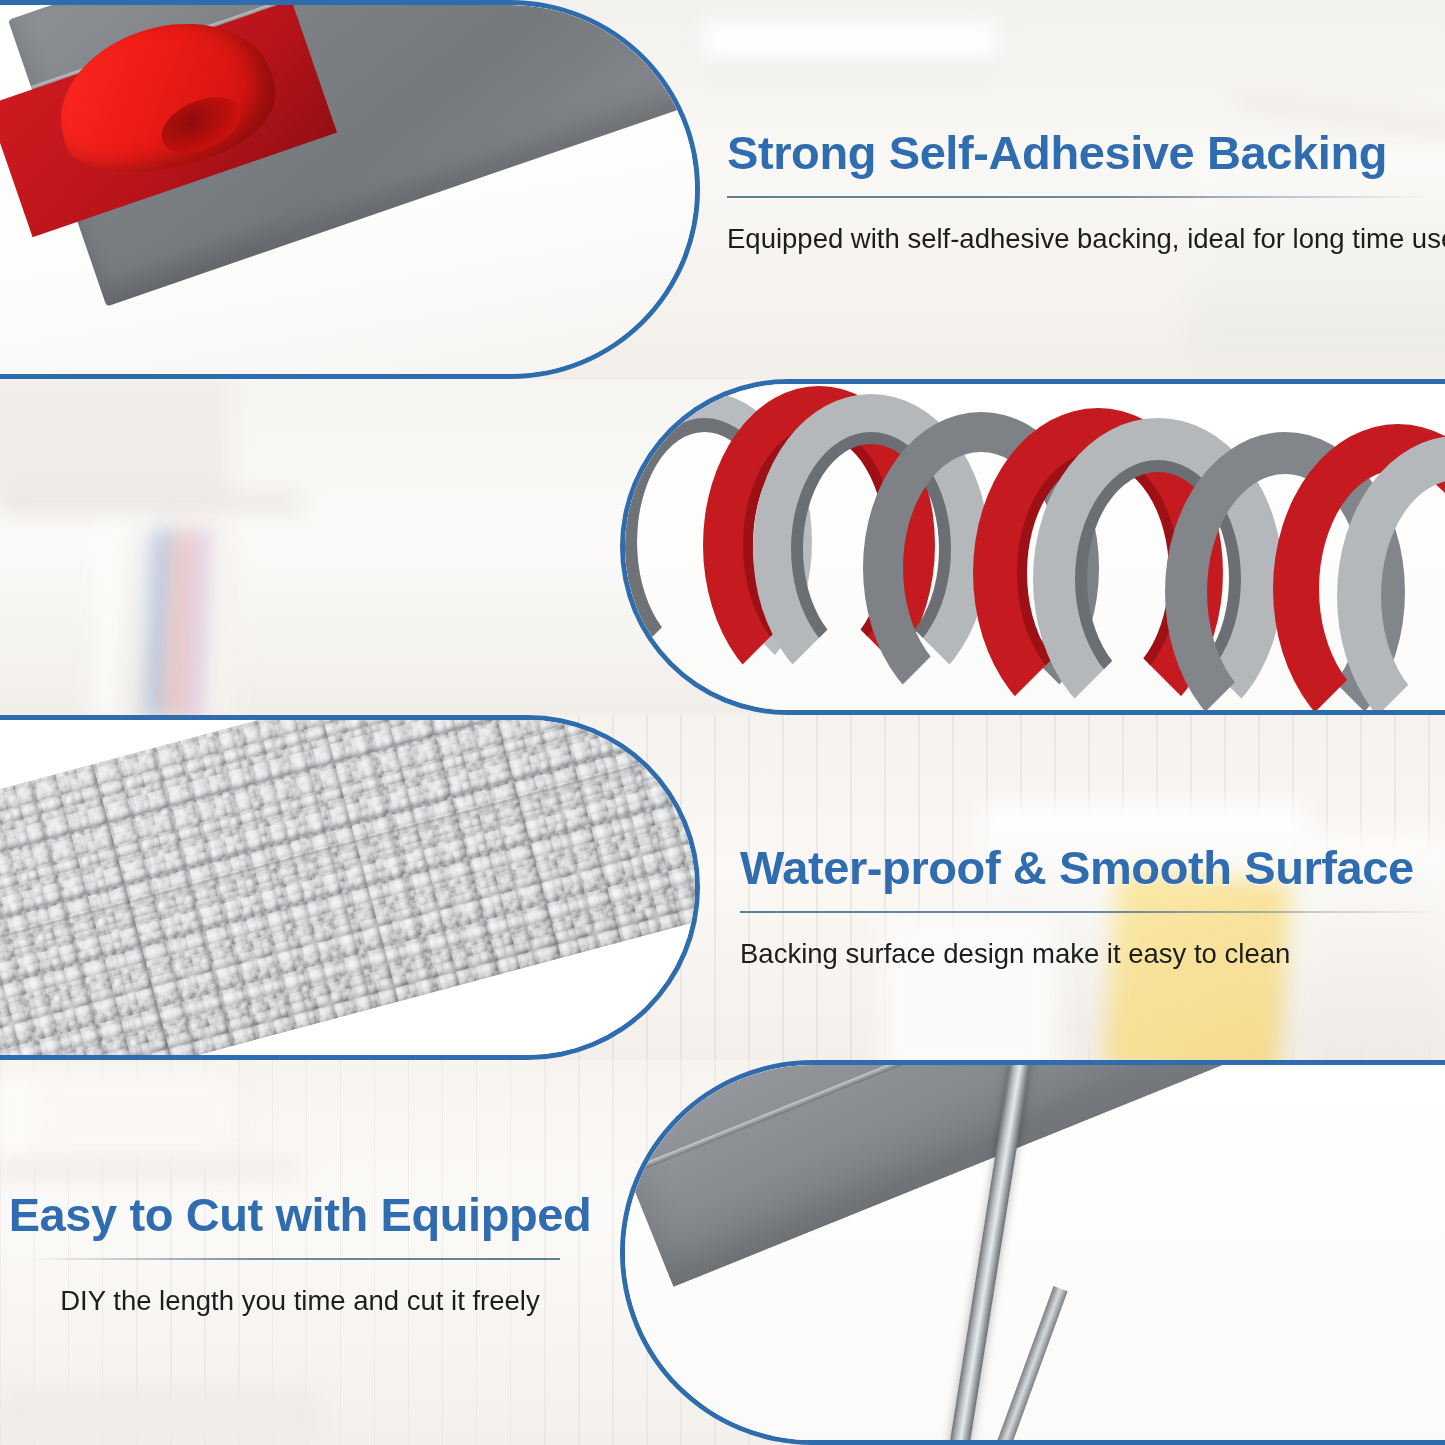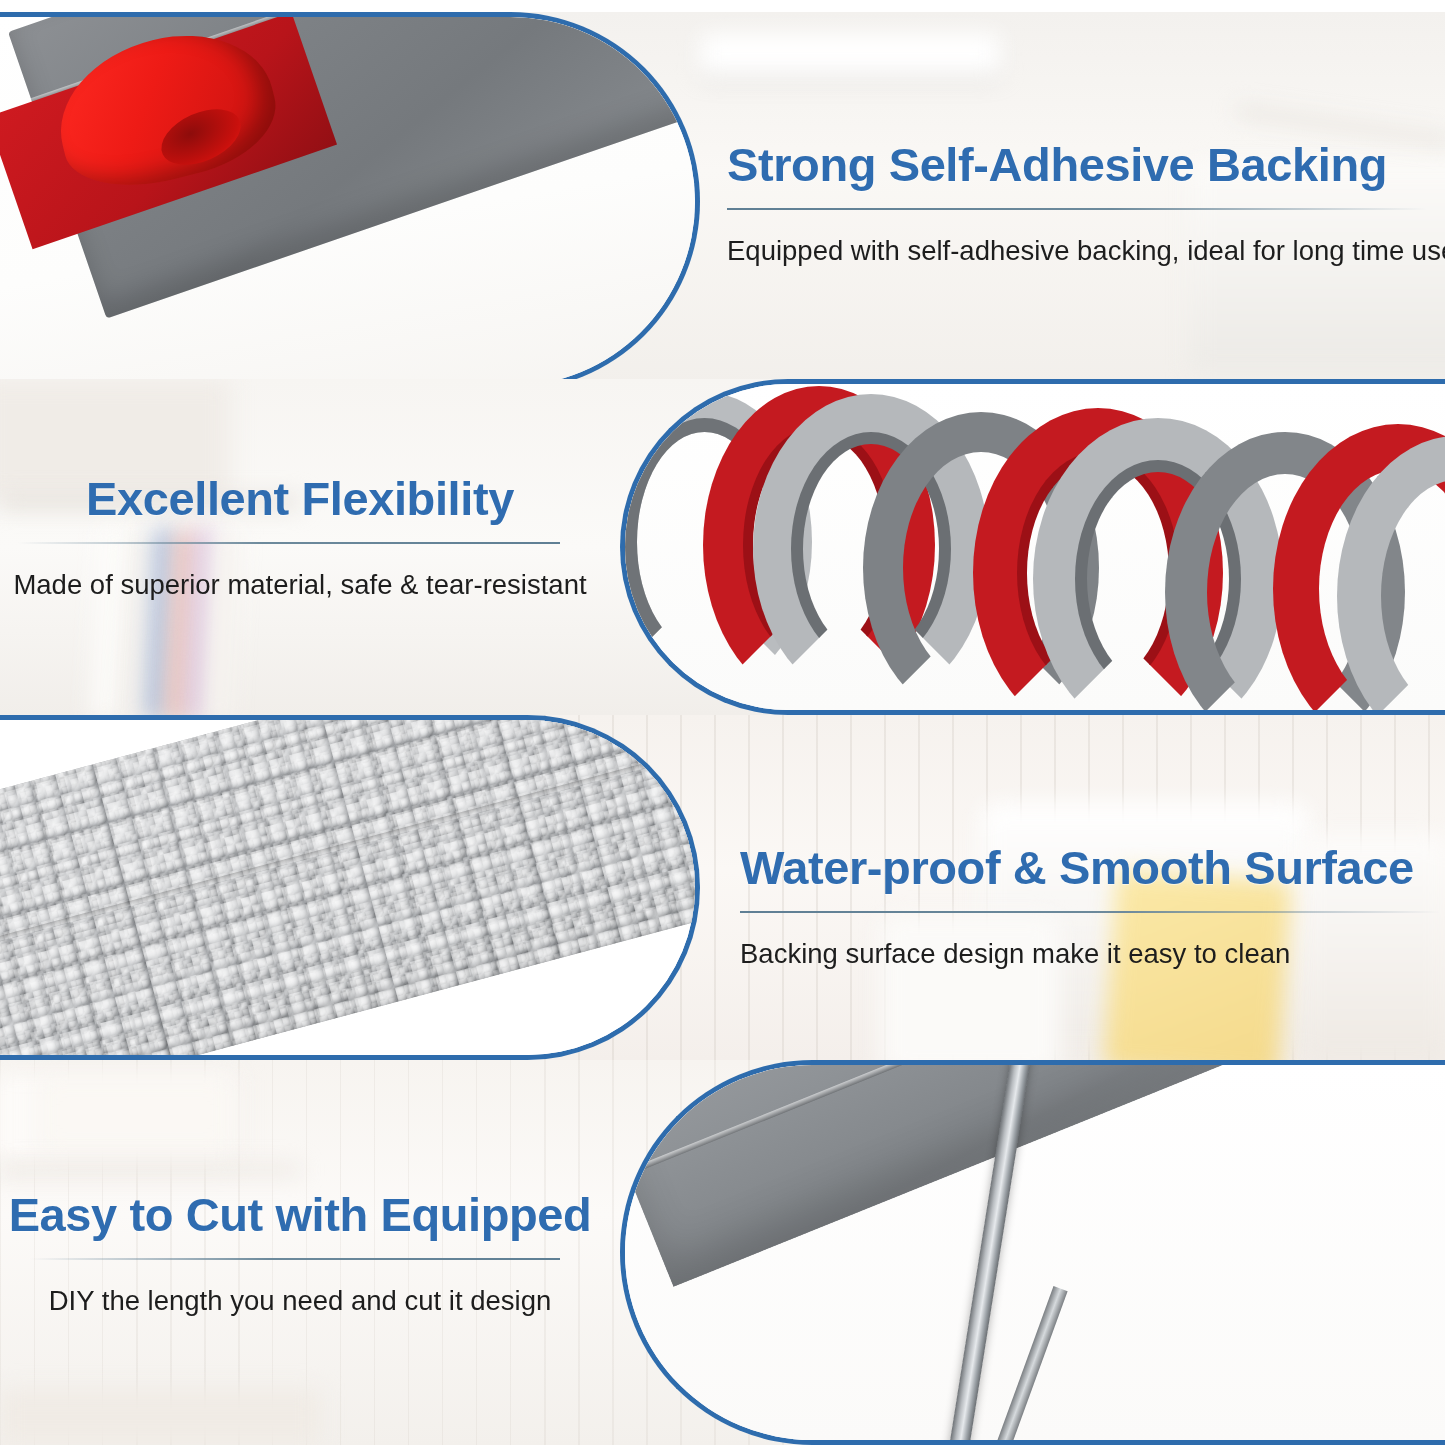--- a/index.html
+++ b/index.html
@@ -139,21 +139,21 @@
     position:absolute; left:48%; top:58%; width:15px; height:50%;
     background:linear-gradient(90deg,#7b7f83,#d6dadd 50%,#7b7f83);
     transform:rotate(20deg);
   }
 </style>
 </head>
 <body>
 
 <div class="sheet">
 
-  <div class="row" style="top:12px; height:379px;">
+  <div class="row" style="top:0; height:379px;">
 
     <div class="textbg">
       <div class="wall"></div>
       <div class="blurobj" style="left:700px;top:22px;width:300px;height:40px;background:#ffffff;border-radius:6px;box-shadow:0 8px 12px rgba(0,0,0,.07);"></div>
       <div class="blurobj" style="left:1190px;top:150px;width:330px;height:210px;background:linear-gradient(180deg,#fcfbf9,#eceae6);"></div>
       <div class="blurobj" style="left:1235px;top:110px;width:220px;height:8px;background:#e2ded8;transform:rotate(8deg);"></div>
     </div>
 
     <div class="imgpanel" style="left:0; width:700px;">
       <div class="blob left">
@@ -231,25 +231,20 @@
           <div class="coil" style="left:648px;top:40px;width:250px;height:330px;">
             <div class="seg" style="border:46px solid #c41a20;border-bottom-color:transparent;border-radius:50%;"></div>
           </div>
           <div class="coil" style="left:712px;top:52px;width:240px;height:320px;">
             <div class="seg" style="border:44px solid #b5b8bb;border-bottom-color:transparent;border-radius:50%;"></div>
           </div>
         </div>
       </div>
     </div>
 
-    <div class="txt" style="left:0px; top:95px; width:600px; text-align:center;">
-      <div class="heading">Excellent Flexibility</div>
-      <div class="rule rtl" style="margin-left:18px;margin-right:40px;"></div>
-      <div class="sub">Made of superior material, safe &amp; tear-resistant</div>
-    </div>
   </div>
 
   <div class="row" style="top:715px; height:345px;">
 
     <div class="textbg">
       <div class="wall" style="background:linear-gradient(180deg,#f6f2ee 0%,#fbf8f5 45%,#f4efeb 100%);"></div>
       <div class="stripes"></div>
       <div class="blurobj" style="left:980px;top:88px;width:330px;height:250px;background:linear-gradient(180deg,#ffffff,#f0ece7);border-radius:18px;"></div>
       <div class="blurobj" style="left:1300px;top:120px;width:150px;height:230px;background:linear-gradient(180deg,#fdfcfb,#eee9e3);border-radius:16px;"></div>
       <div class="blurobj" style="left:1110px;top:160px;width:175px;height:200px;background:linear-gradient(155deg,#fbe9a8,#f4d98a);transform:rotate(4deg);border-radius:10px;"></div>
@@ -295,17 +290,17 @@
             </div>
           <div class="r4-blade"></div>
           <div class="r4-blade2"></div>
         </div>
       </div>
     </div>
 
     <div class="txt" style="left:0px; top:130px; width:600px; text-align:center;">
       <div class="heading">Easy to Cut with Equipped</div>
       <div class="rule rtl" style="margin-left:30px;margin-right:40px;"></div>
-      <div class="sub">DIY the length you need and cut it design</div>
+      <div class="sub">DIY the length you time and cut it freely</div>
     </div>
   </div>
 
 </div>
 
 </body></html>

